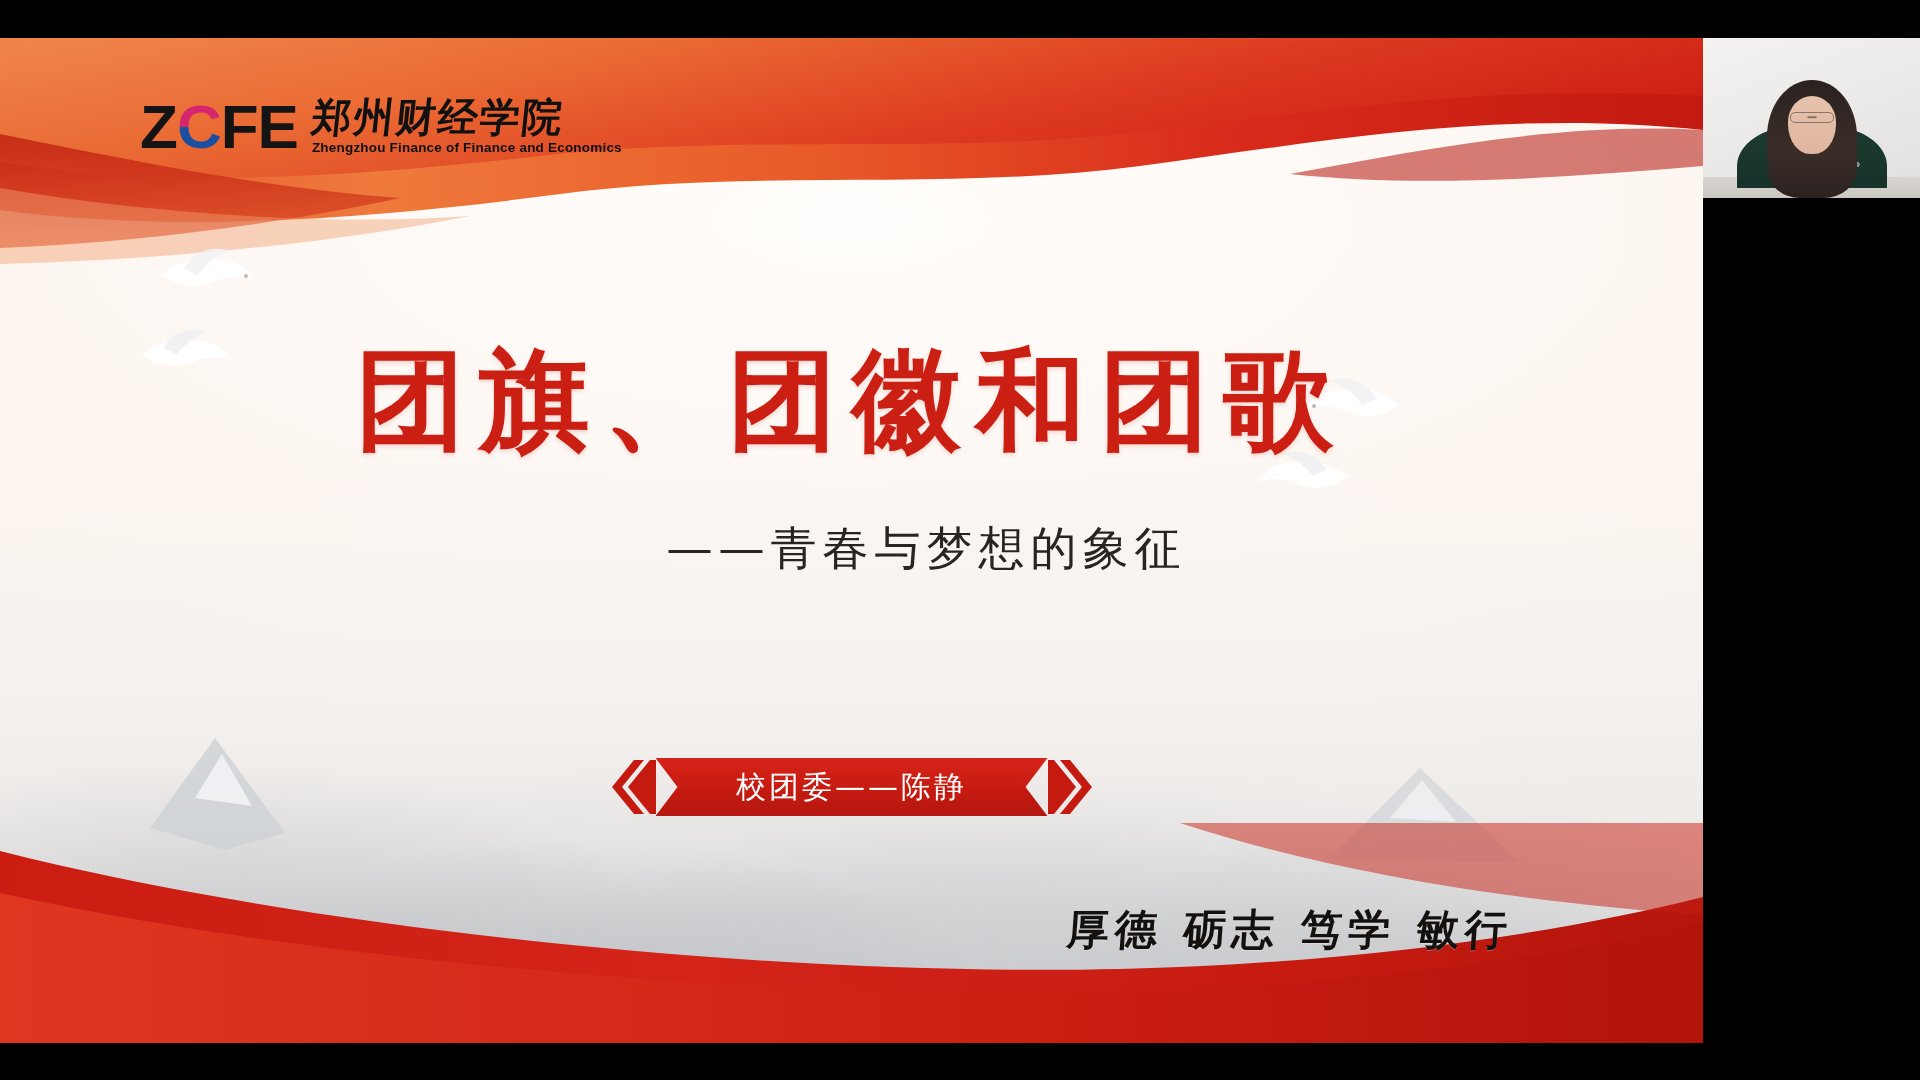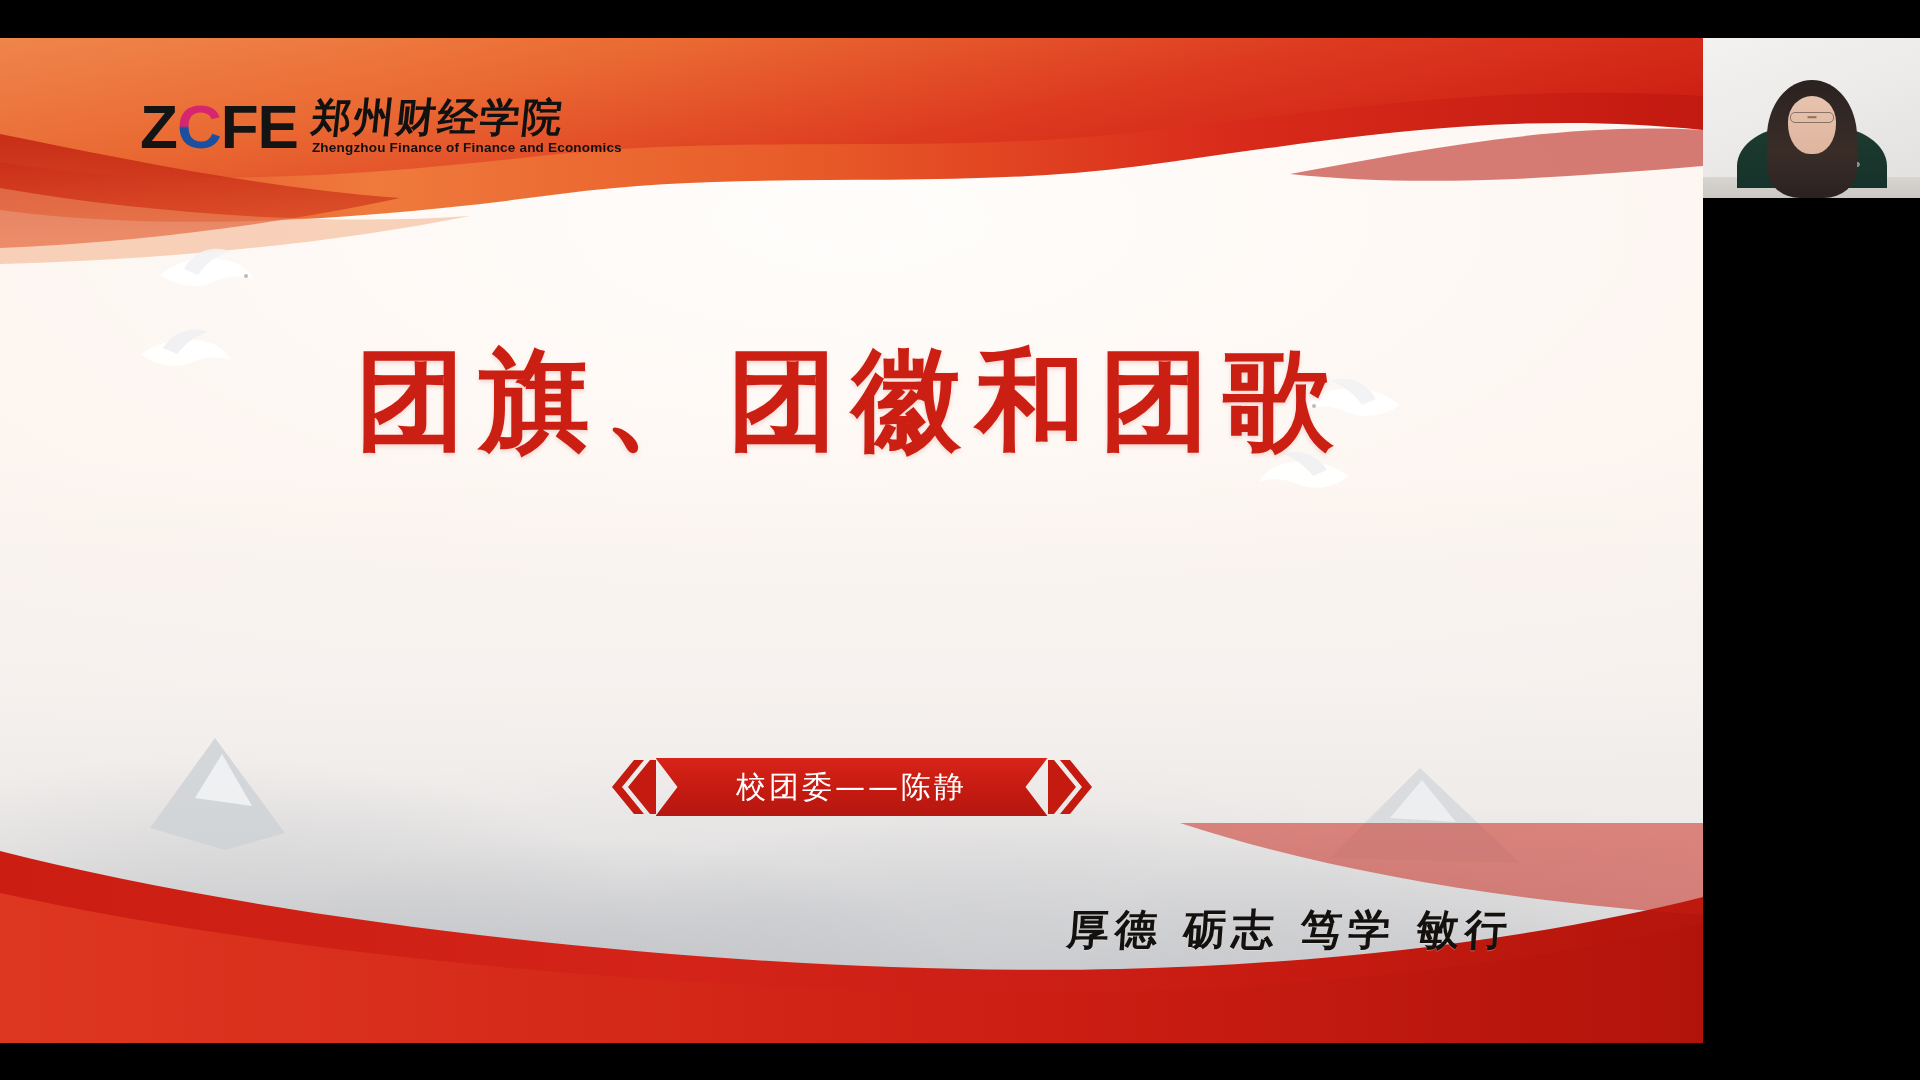--- a/index.html
+++ b/index.html
@@ -227,20 +227,21 @@
       <path d="M100,42 C80,26 54,22 30,28 C18,31 10,38 6,46 C18,42 32,42 44,48 C58,55 80,56 100,42 Z" fill="#ffffff" opacity="0.95"></path>
       <path d="M76,36 C66,18 48,12 30,18 C42,22 54,30 62,42 Z" fill="#f2f2f4" opacity="0.9"></path>
       <circle cx="14" cy="43" r="2" fill="#bbb"></circle>
     </svg>
     <svg class="dove" style="left:1255px;top:400px;" width="100" height="64" viewBox="0 0 100 64">
       <path d="M94,38 C74,24 50,20 28,26 C16,29 8,36 4,44 C16,40 30,40 42,46 C56,52 76,52 94,38 Z" fill="#ffffff" opacity="0.93"></path>
       <path d="M72,32 C62,16 44,10 28,16 C40,20 50,28 58,38 Z" fill="#efeff1" opacity="0.88"></path>
     </svg>
 
     <div class="title">团旗、团徽和团歌</div>
+    <div class="subtitle">——青春与梦想的象征</div>
 
     <div class="speaker-wrap">
       <div class="chev">
         <svg width="52" height="58" viewBox="0 0 52 58">
           <path d="M30,2 L8,29 L30,56 L40,56 L18,29 L40,2 Z" fill="#c51a10"></path>
           <path d="M46,2 L24,29 L46,56 L52,56 L52,2 Z" fill="#c51a10"></path>
         </svg>
       </div>
       <div class="speaker-bar">
         <span class="speaker-text">校团委——陈静</span>

